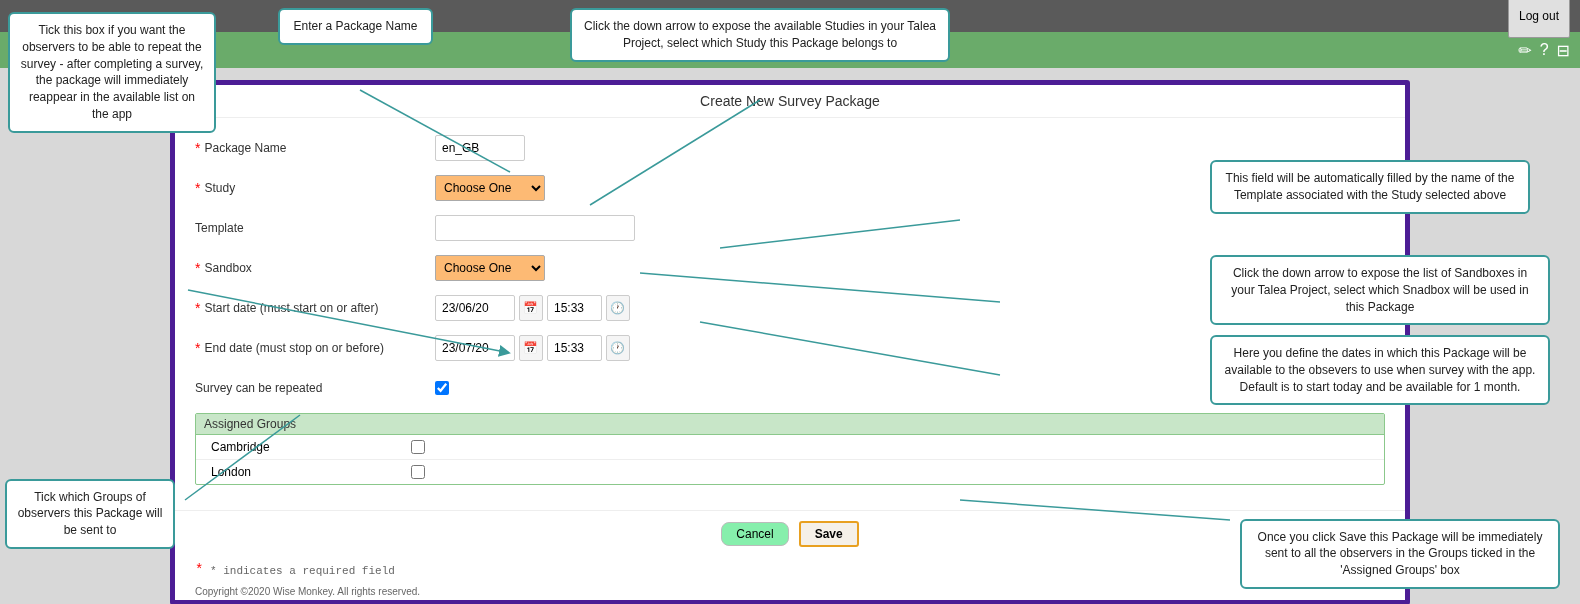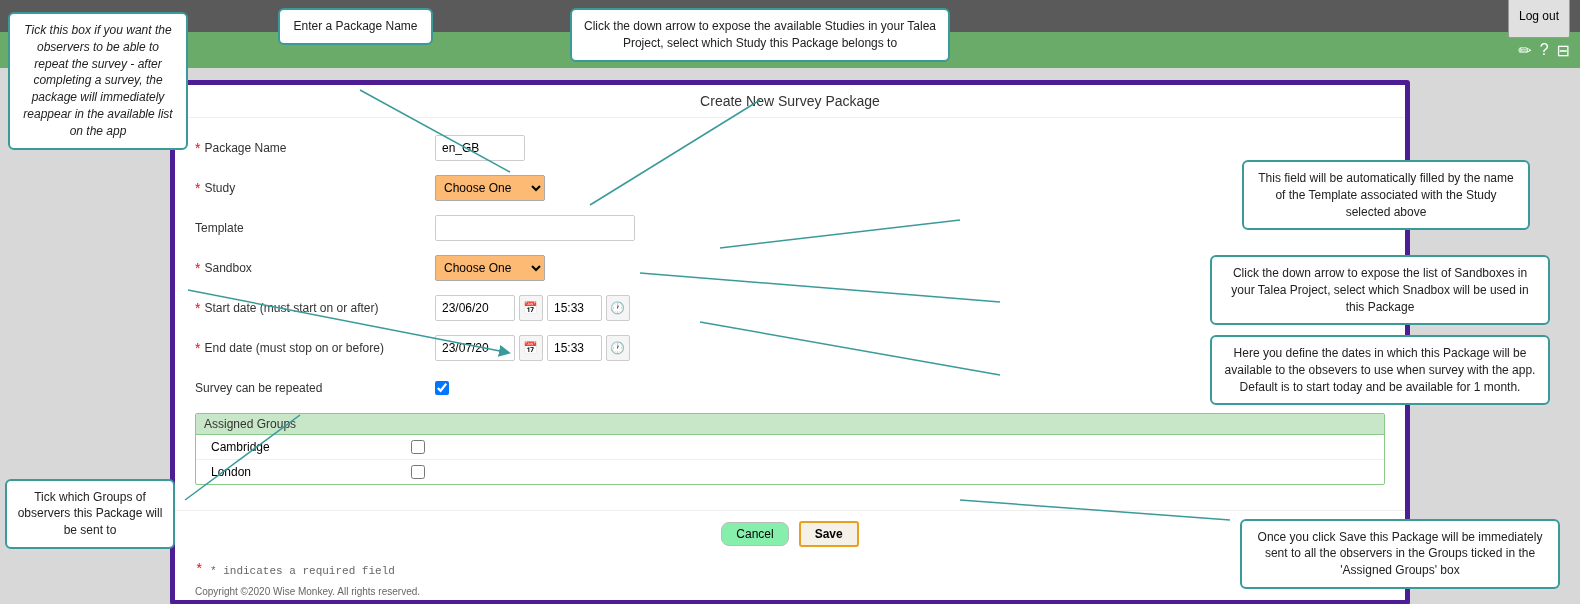--- a/index.html
+++ b/index.html
@@ -239,24 +239,24 @@
     .arrows-svg {
       position: absolute;
       top: 0;
       left: 0;
       width: 1580px;
       height: 604px;
       pointer-events: none;
       z-index: 8;
     }
 
-    .callout-1 { width: 180px; top: 12px; left: 8px; font-style: italic; }
+    .callout-1 { width: 208px; top: 12px; left: 8px; }
     .callout-2 { width: 155px; top: 8px; left: 278px; }
     .callout-3 { width: 380px; top: 8px; left: 570px; }
-    .callout-4 { width: 288px; top: 160px; right: 50px; }
+    .callout-4 { width: 320px; top: 160px; right: 50px; }
     .callout-5 { width: 340px; top: 255px; right: 30px; }
     .callout-6 { width: 340px; top: 335px; right: 30px; }
     .callout-7 { width: 170px; bottom: 55px; left: 5px; }
     .callout-8 { width: 320px; bottom: 15px; right: 20px; }
 
     .page-wrapper {
       position: relative;
       width: 1580px;
       height: 604px;
     }

